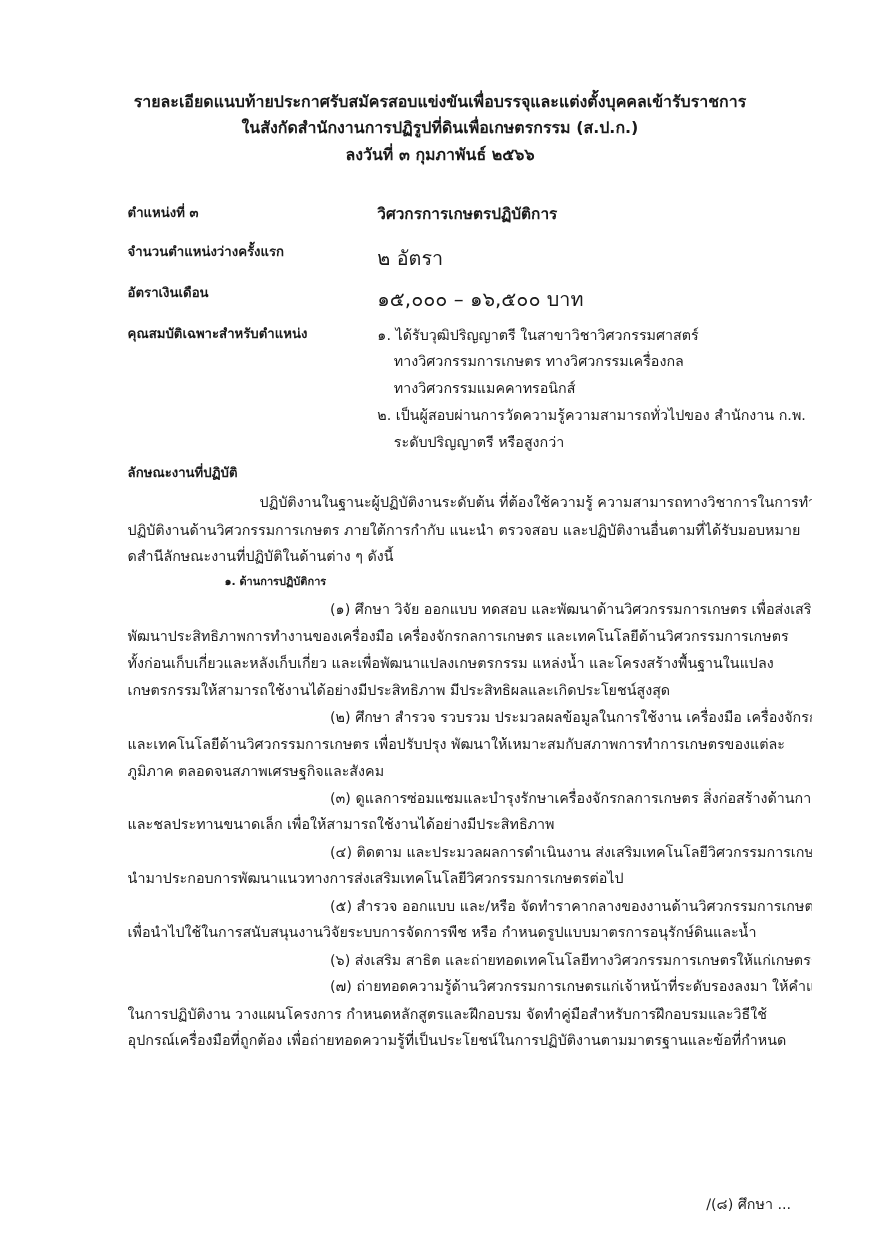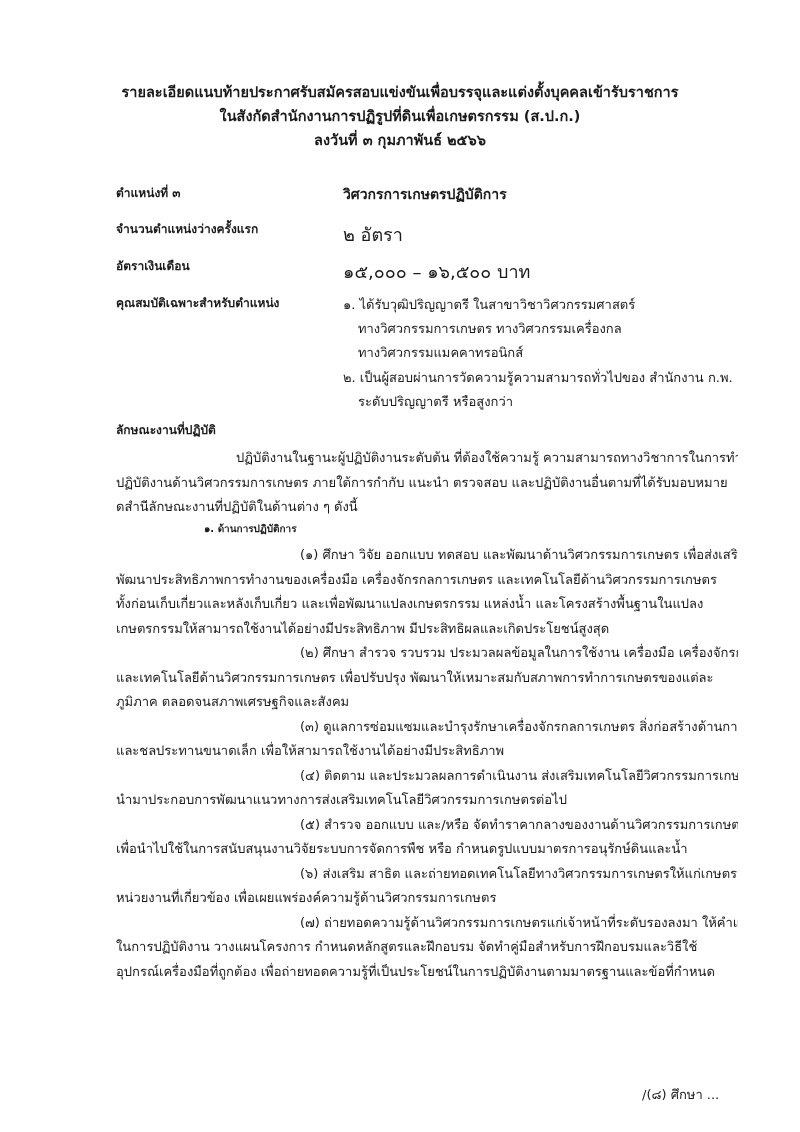--- a/index.html
+++ b/index.html
@@ -67,21 +67,20 @@
     <div class="line indent2">(๓) ดูแลการซ่อมแซมและบำรุงรักษาเครื่องจักรกลการเกษตร สิ่งก่อสร้างด้านการเกษตร</div>
     <div class="line">และชลประทานขนาดเล็ก เพื่อให้สามารถใช้งานได้อย่างมีประสิทธิภาพ</div>
 
     <div class="line indent2">(๔) ติดตาม และประมวลผลการดำเนินงาน ส่งเสริมเทคโนโลยีวิศวกรรมการเกษตร เพื่อ</div>
     <div class="line">นำมาประกอบการพัฒนาแนวทางการส่งเสริมเทคโนโลยีวิศวกรรมการเกษตรต่อไป</div>
 
     <div class="line indent2">(๕) สำรวจ ออกแบบ และ/หรือ จัดทำราคากลางของงานด้านวิศวกรรมการเกษตรต่าง ๆ</div>
     <div class="line">เพื่อนำไปใช้ในการสนับสนุนงานวิจัยระบบการจัดการพืช หรือ กำหนดรูปแบบมาตรการอนุรักษ์ดินและน้ำ</div>
 
     <div class="line indent2">(๖) ส่งเสริม สาธิต และถ่ายทอดเทคโนโลยีทางวิศวกรรมการเกษตรให้แก่เกษตรกร และ</div>
-    <div class="line">หน่วยงานที่เกี่ยวข้อง เพื่อเผยแพร่องค์ความรู้ด้านวิศวกรรมการเกษตร</div>
 
     <div class="line indent2">(๗) ถ่ายทอดความรู้ด้านวิศวกรรมการเกษตรแก่เจ้าหน้าที่ระดับรองลงมา ให้คำแนะนำ</div>
     <div class="line">ในการปฏิบัติงาน วางแผนโครงการ กำหนดหลักสูตรและฝึกอบรม จัดทำคู่มือสำหรับการฝึกอบรมและวิธีใช้</div>
     <div class="line">อุปกรณ์เครื่องมือที่ถูกต้อง เพื่อถ่ายทอดความรู้ที่เป็นประโยชน์ในการปฏิบัติงานตามมาตรฐานและข้อที่กำหนด</div>
   </div>
 
   <div class="footer">/(๘) ศึกษา ...</div>
 </div>
 
 </body></html>

